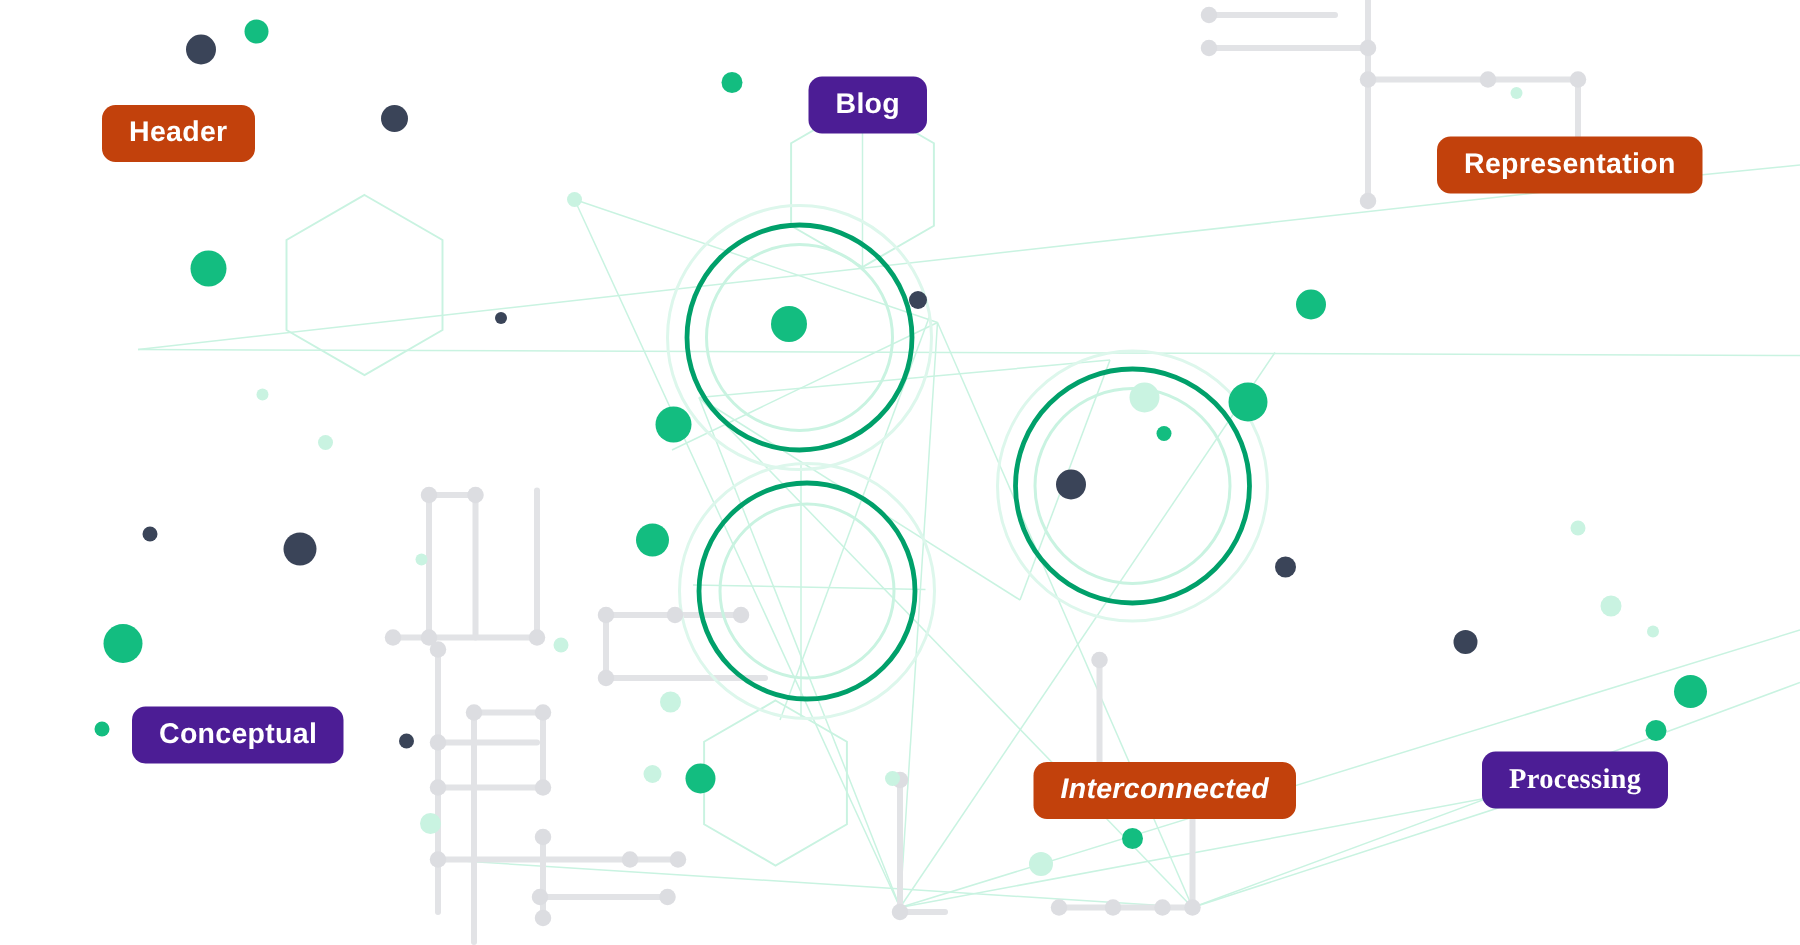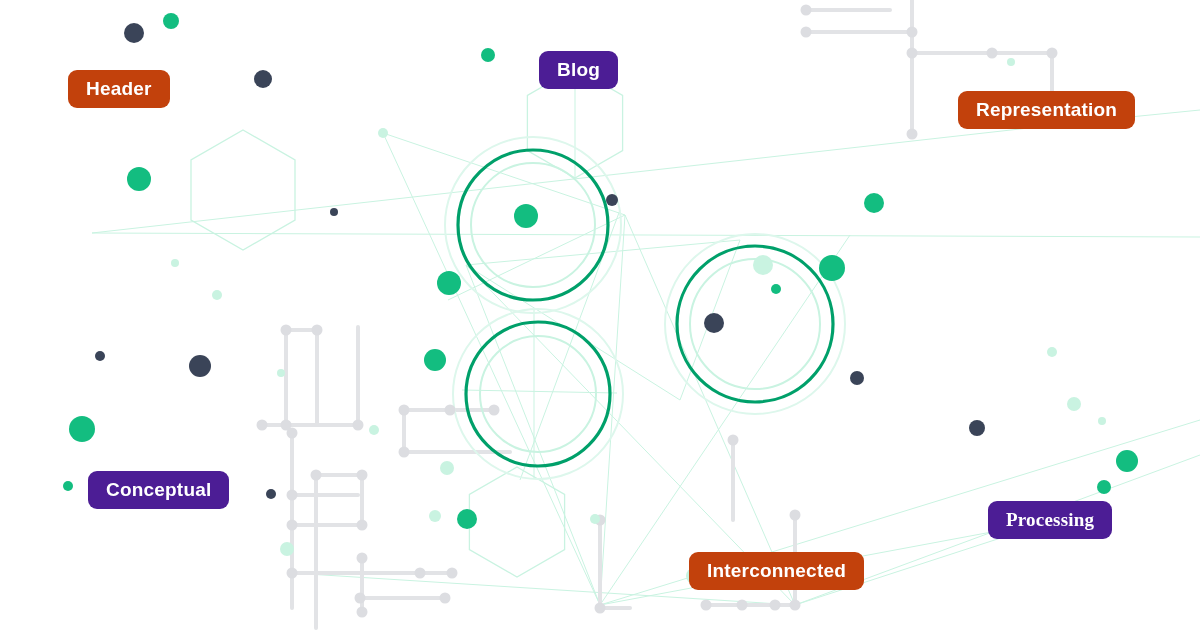--- a/index.html
+++ b/index.html
@@ -215,21 +215,21 @@
       </div>
       <div class="label-pill pill-green" style="left: 539px; top: 51px;">
         <span>Blog</span>
       </div>
       <div class="label-pill pill-dark" style="left: 938px; top: 91px; margin-left: 20px;">
         <span>Representation</span>
       </div>
       <div class="label-pill pill-green" style="left: 88px; top: 471px;">
         <span>Conceptual</span>
       </div>
-      <div class="label-pill pill-dark" style="left: 689px; top: 552px;">
+      <div class="label-pill pill-dark" style="left: 689px; top: 508px; font-style: italic;">
         <span>Interconnected</span>
       </div>
       <div class="label-pill pill-green" style="left: 988px; top: 501px; font-family: Liberation Serif, serif;">
         <span>Processing</span>
       </div>
     </div>
 
 </div>
 
 </body></html>

